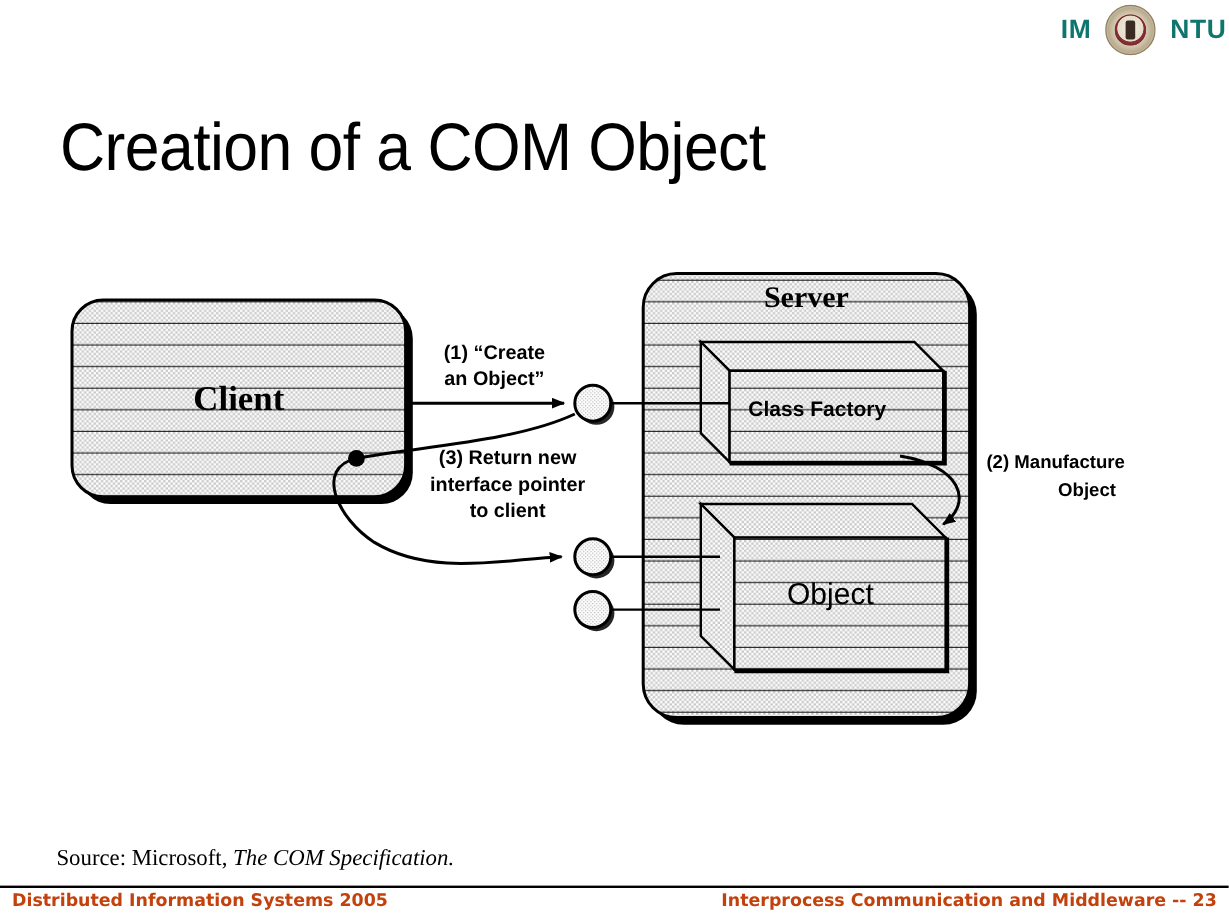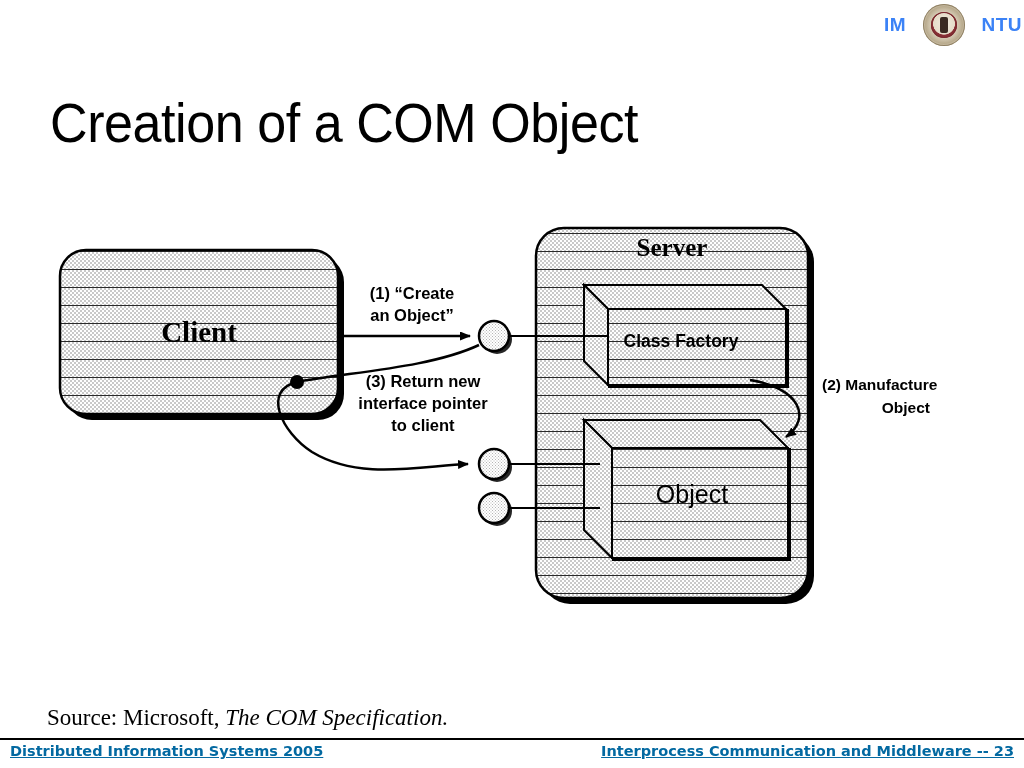--- a/index.html
+++ b/index.html
@@ -23,23 +23,23 @@
     left: 884px;
     width: 138px;
     height: 46px;
     display: flex;
     align-items: center;
     justify-content: space-between;
   }
   .logo-text {
     font-family: "Liberation Sans", sans-serif;
     font-weight: bold;
-    font-size: 19px;
+    font-size: 22px;
     letter-spacing: 0.5px;
-    color: #3b82f6;
+    color: #0f766e;
   }
   #seal {
     width: 42px;
     height: 42px;
     border-radius: 50%;
     position: relative;
     background: radial-gradient(circle at 50% 50%,
         #e8e0d0 0%, #ddd2bd 38%, #c9bda4 52%, #b9ab8e 62%, #d9cfbb 74%, #cfc3ac 100%);
     box-shadow: inset 0 0 0 1px #8e7f62;
     overflow: hidden;
@@ -92,44 +92,43 @@
     width: 1024px;
     height: 768px;
   }
 
   
   #source-note {
     position: absolute;
     left: 47px;
     top: 705px;
     font-family: "Liberation Serif", serif;
-    font-size: 23px;
+    font-size: 19px;
     color: #000;
     white-space: nowrap;
   }
   #source-note .italic { font-style: italic; }
 
   
   #footer-rule {
     position: absolute;
     left: 0;
     top: 738px;
     width: 1024px;
     height: 2px;
     background: #000000;
   }
   .footer-text {
     position: absolute;
     top: 743px;
     font-family: "DejaVu Sans", sans-serif;
     font-weight: bold;
     font-size: 14.5px;
-    color: #0369a1;
+    color: #c2410c;
     white-space: nowrap;
-    text-decoration: underline;
   }
   #footer-left  { left: 10px; }
   #footer-right { right: 10px; }
 </style>
 </head>
 <body>
 
 <div id="header-logo">
   <span class="logo-text">IM</span>
   <span id="seal"></span>

